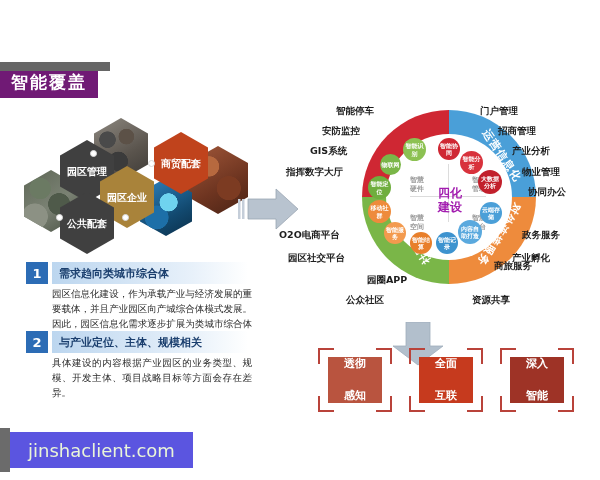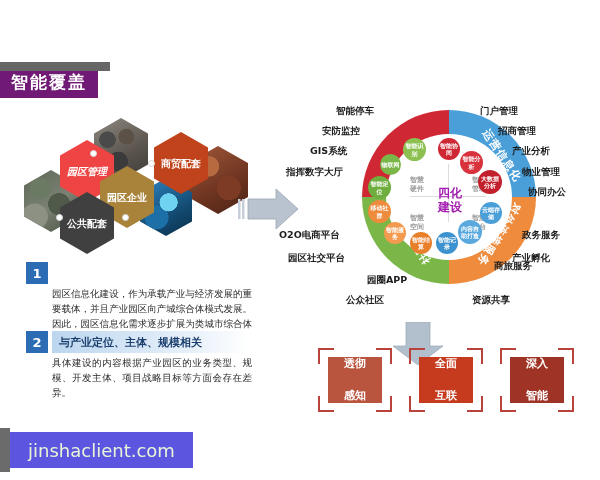--- a/index.html
+++ b/index.html
@@ -114,21 +114,21 @@
     <span class="t">智能覆盖</span>
   </div>
 
   <div class="hexwrap">
 
     <div class="hex ph-a" style="left:0px;top:52px;"></div>
     <div class="hex ph-b" style="left:70px;top:0px;"></div>
     <div class="hex ph-c" style="left:164px;top:28px;width:60px;height:68px;"></div>
     <div class="hex ph-d" style="left:116px;top:60px;width:52px;height:58px;"></div>
 
-    <div class="hex" style="left:36px;top:22px;background:#ef4444;font-style:italic;">
+    <div class="hex" style="left:36px;top:22px;background:#404040;">
       <span>园区管理</span>
     </div>
     <div class="hex" style="left:130px;top:14px;background:#c0431c;">
       <span>商贸配套</span>
     </div>
     <div class="hex" style="left:76px;top:48px;background:#a9833a;">
       <span>园区企业</span>
     </div>
     <div class="hex" style="left:36px;top:74px;background:#404040;">
       <span>公共配套</span>
@@ -143,20 +143,21 @@
   <div class="bigarrow">
     <svg width="62" height="46" viewBox="0 0 62 46">
       <path d="M10,13 L38,13 L38,3 L60,23 L38,43 L38,33 L10,33 Z" fill="#b8c3cf" stroke="#9aa6b3" stroke-width="0.8"></path>
       <rect x="0" y="13" width="2.5" height="20" fill="#c5ced9"></rect>
       <rect x="4" y="13" width="2.5" height="20" fill="#c5ced9"></rect>
     </svg>
   </div>
 
   <div class="numblock" style="left:26px;top:262px;width:230px;height:62px;">
     <div class="numbox" style="left:0;top:0;">1</div>
+    <div class="numhead">需求趋向类城市综合体</div>
     <div class="numbody">园区信息化建设，作为承载产业与经济发展的重要载体，并且产业园区向产城综合体模式发展。因此，园区信息化需求逐步扩展为类城市综合体的需求。</div>
   </div>
 
   <div class="numblock" style="left:26px;top:331px;width:230px;height:58px;">
     <div class="numbox" style="left:0;top:0;">2</div>
     <div class="numhead">与产业定位、主体、规模相关</div>
     <div class="numbody">具体建设的内容根据产业园区的业务类型、规模、开发主体、项目战略目标等方面会存在差异。</div>
   </div>
 
   <div class="circle-area">

